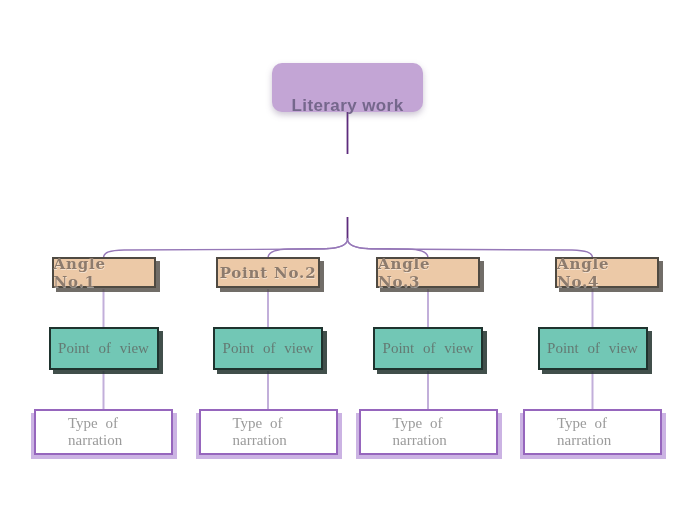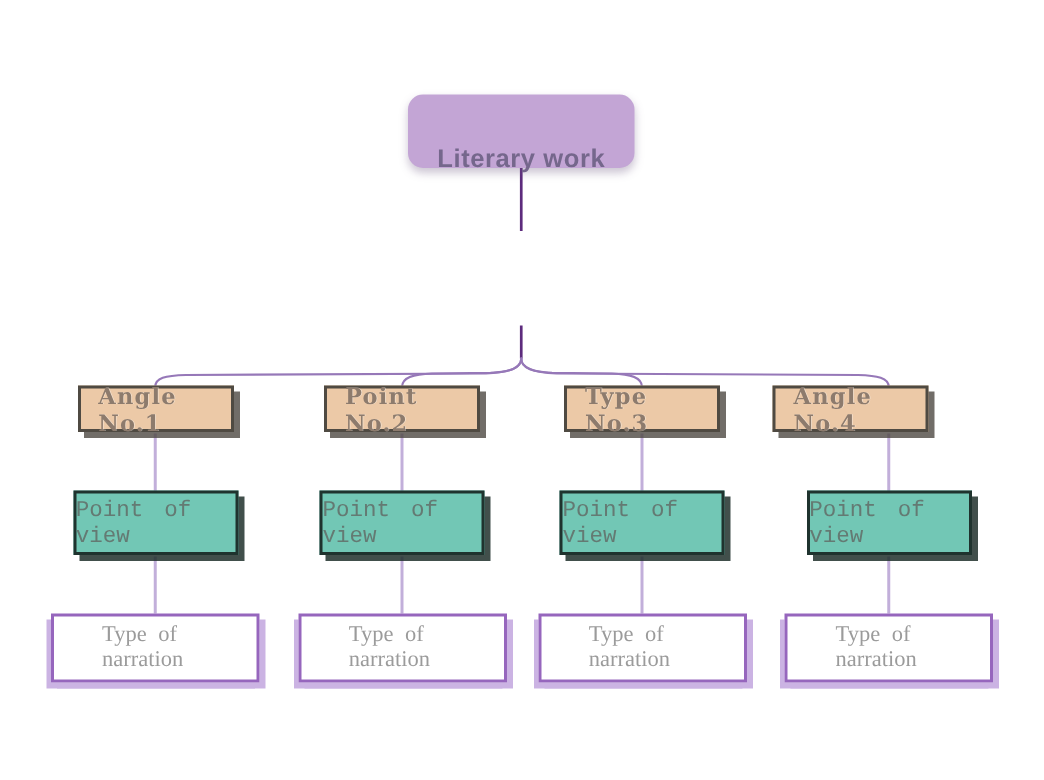--- a/index.html
+++ b/index.html
@@ -65,31 +65,30 @@
     border: 2px solid var(--angle_border, #4f4a42);
     box-shadow: 4px 4px 0 0 rgba(77, 72, 66, 0.8);
   }
   .node-angle .label {
     font-family: "DejaVu Serif", serif;
     font-weight: bold;
     font-size: 15px;
     letter-spacing: 0.8px;
     color: var(--angle_text, #8d7b6d);
     text-shadow: 0.5px 0.5px 0 rgba(255,255,255,0.45);
-    margin-left: 12px;
   }
   .node-pov {
     top: 327px;
     width: 110px; height: 43px;
     background: var(--pov_bg, #72c7b5);
     border: 2px solid var(--pov_border, #1f332e);
     box-shadow: 4px 4px 0 0 rgba(32, 48, 44, 0.85);
   }
   .node-pov .label {
-    font-family: Liberation Mono, monospace;
+    font-family: Liberation Serif, serif;
     font-size: 15px;
     word-spacing: 5px;
     color: var(--pov_text, #647a73);
   }
   .node-narration {
     top: 409px;
     width: 139px; height: 46px;
     background: var(--narration_bg, #ffffff);
     border: 2px solid var(--narration_border, #9666bd);
     box-shadow: 4px 4px 0 0 var(--narration_shadow, #cbb3e3),
@@ -99,21 +98,21 @@
   .node-narration .label {
     font-family: "Liberation Serif", serif;
     font-size: 15px;
     word-spacing: 4px;
     color: var(--narration_text, #9b9b9b);
   }
   
   .col-1.node-angle     { left: 51.5px; }
   .col-2.node-angle     { left: 216px;  }
   .col-3.node-angle     { left: 376px;  }
-  .col-4.node-angle     { left: 515px;}
+  .col-4.node-angle     { left: 555px;}
   .col-1.node-pov       { left: 48.5px; }
   .col-2.node-pov       { left: 213px;  }
   .col-3.node-pov       { left: 373px;  }
   .col-4.node-pov       { left: 537.5px;}
   .col-1.node-narration { left: 34px;   }
   .col-2.node-narration { left: 198.5px;}
   .col-3.node-narration { left: 358.5px;}
   .col-4.node-narration { left: 523px;  }
 </style>
 </head>
@@ -161,21 +160,21 @@
     <span class="label">Point No.2</span>
   </div>
   <div class="node node-pov col-2">
     <span class="label">Point of view</span>
   </div>
   <div class="node node-narration col-2">
     <span class="label">Type of narration</span>
   </div>
 
   <div class="node node-angle col-3">
-    <span class="label">Type No.3</span>
+    <span class="label">Angle No.3</span>
   </div>
   <div class="node node-pov col-3">
     <span class="label">Point of view</span>
   </div>
   <div class="node node-narration col-3">
     <span class="label">Type of narration</span>
   </div>
 
   <div class="node node-angle col-4">
     <span class="label">Angle No.4</span>

